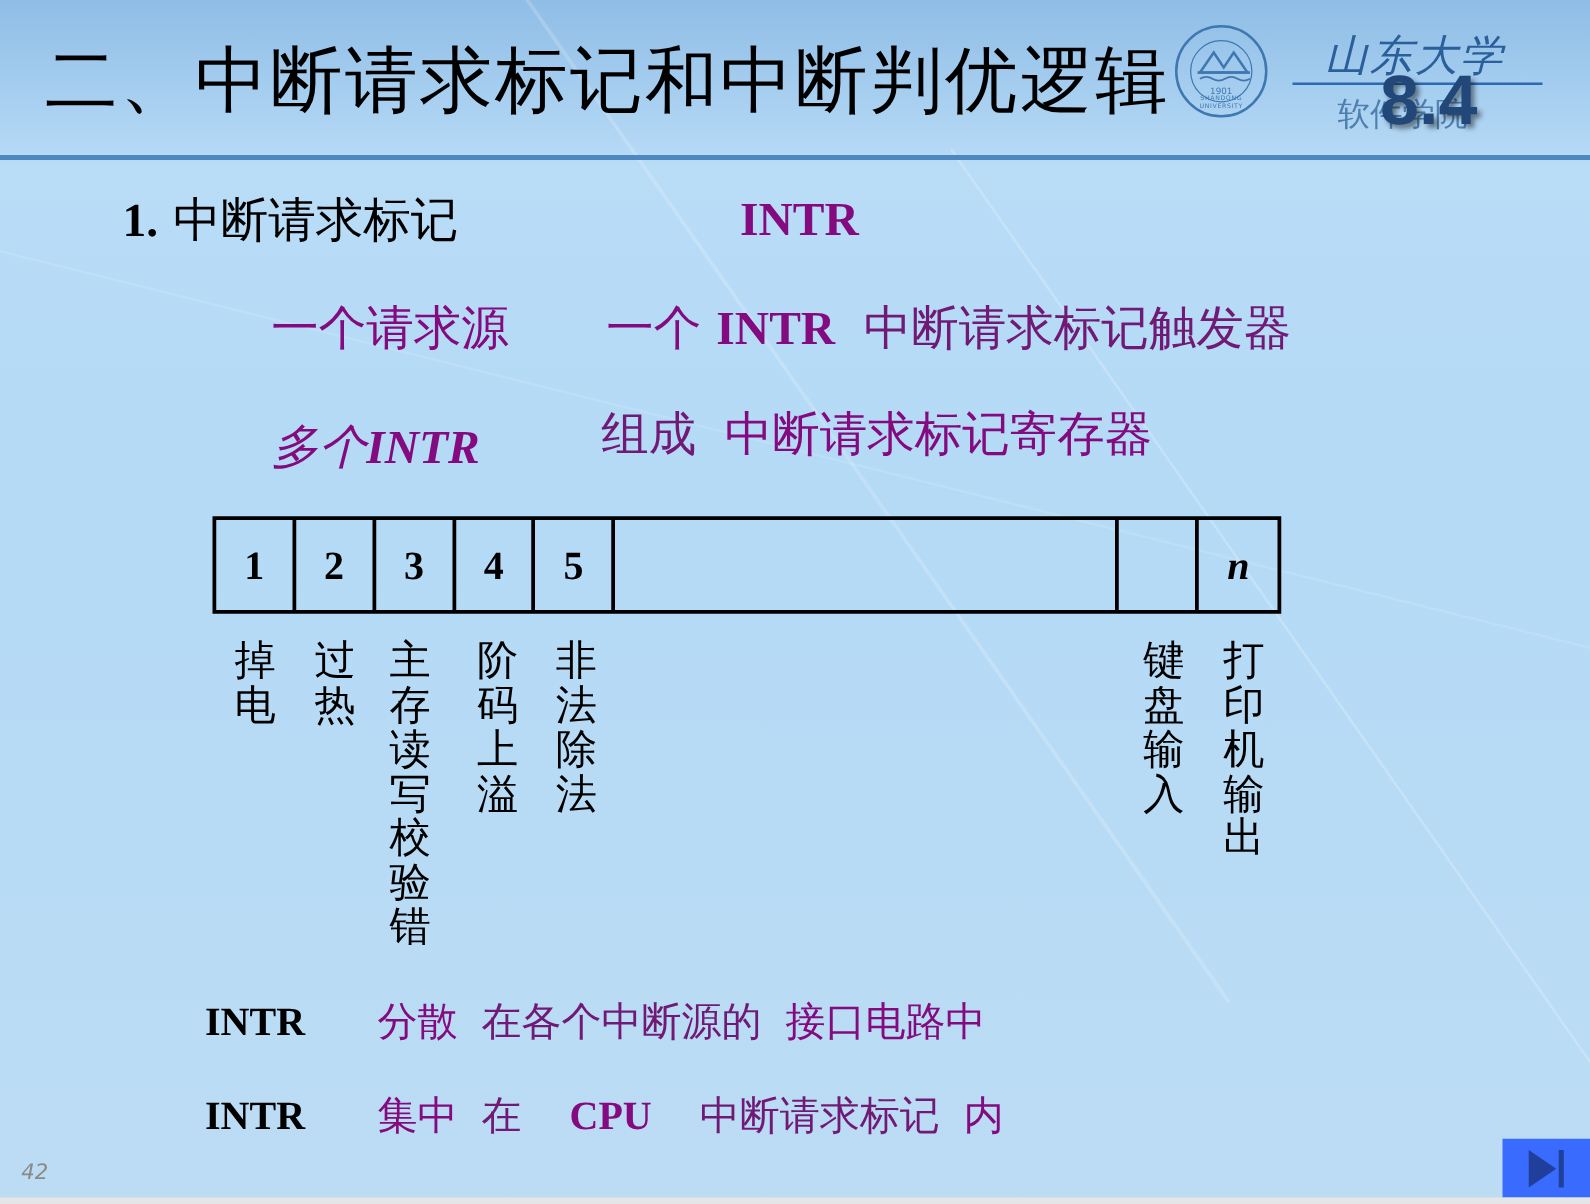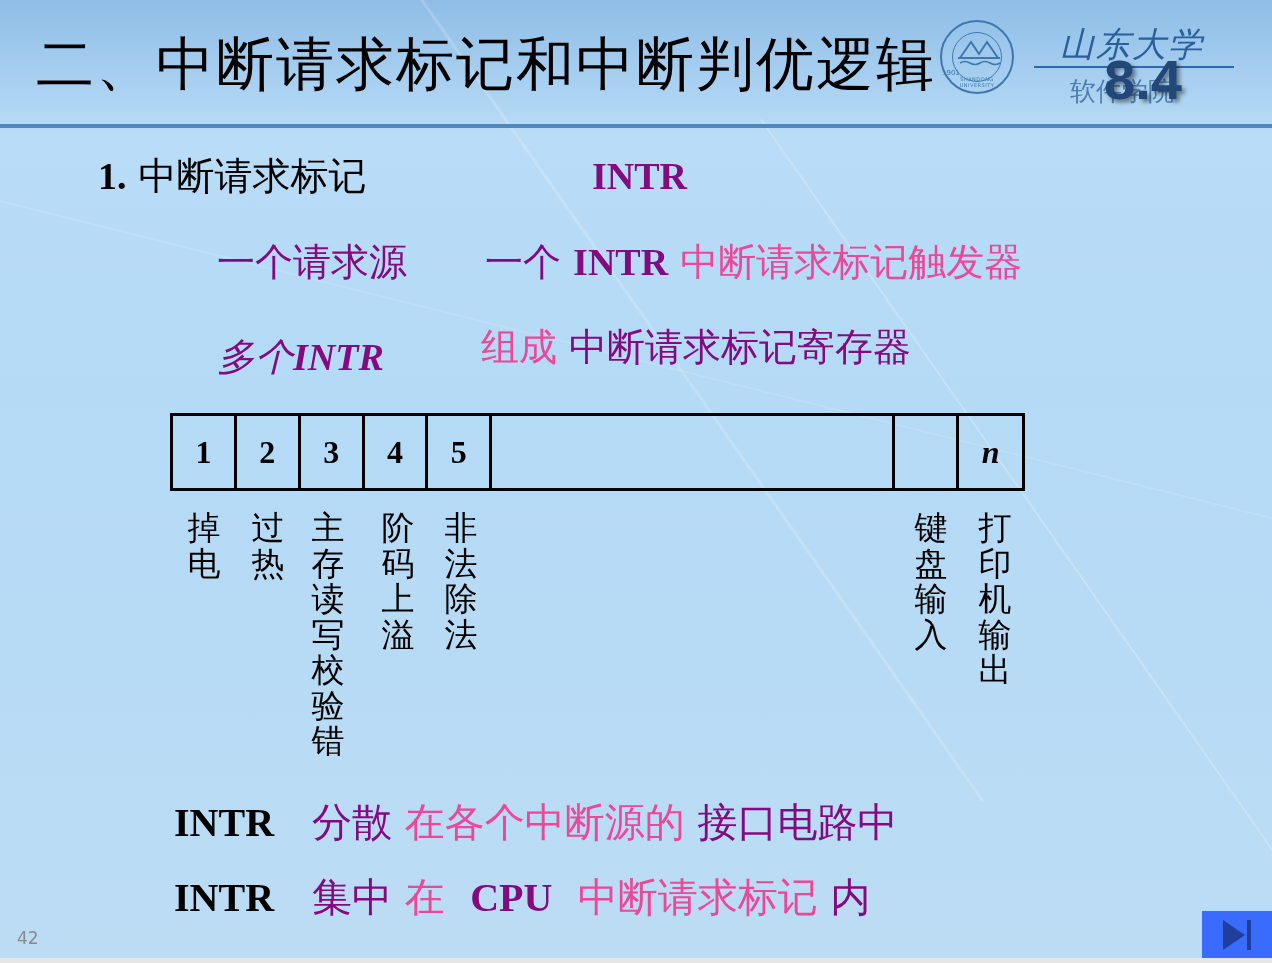--- a/index.html
+++ b/index.html
@@ -20,33 +20,33 @@
     font-family: "DejaVu Serif", serif;
   }
   .header-rule { position: absolute; left: 0; top: 124px; width: 1272px; height: 4px; background: #4f87c1; }
 
   .logo-seal {
     position: absolute; left: 940px; top: 20px; width: 74px; height: 74px; border-radius: 50%;
     border: 2px solid #3f78b0; box-sizing: border-box;
   }
   .logo-seal .inner { position: absolute; left: 10px; top: 10px; width: 50px; height: 50px; border-radius: 50%; border: 1.5px solid #3f78b0; box-sizing: border-box; }
   .logo-seal svg { position: absolute; left: 14px; top: 14px; }
-  .logo-seal .year { position: absolute; left: 0; width: 100%; top: 47px; text-align: left; font-size: 7px; color: #3f78b0; font-family: "DejaVu Sans", sans-serif; }
+  .logo-seal .year { position: absolute; left: 0; width: 100%; top: 47px; text-align: center; font-size: 7px; color: #3f78b0; font-family: "DejaVu Sans", sans-serif; }
   .logo-seal .ring { position: absolute; left: 0; width: 100%; bottom: 4px; text-align: center; font-size: 5px; color: #3f78b0; font-family: "DejaVu Sans", sans-serif; letter-spacing: 0.5px; }
 
   .brand-script { position: absolute; left: 1060px; top: 22px; font-size: 34px; color: #2a5f9a; font-style: italic; font-family: Liberation Sans, sans-serif; letter-spacing: 2px; }
   .brand-line { position: absolute; left: 1034px; top: 66px; width: 200px; height: 2px; background: #2a6ab0; }
   .brand-sub { position: absolute; left: 1070px; top: 74px; font-size: 26px; color: #4f7fae; font-family: "DejaVu Serif", serif; }
   .section-num {
     position: absolute; left: 1104px; top: 40px; font-size: 56px; font-weight: bold; color: #22487a;
     font-family: "Liberation Sans", sans-serif; text-shadow: 3px 3px 4px rgba(0,0,0,0.45); line-height: 80px;
   }
 
   .purple { color: #840a7f; }
-  .black { color: #ec4899; }
+  .black { color: #701a75; font-family: Liberation Mono, monospace; }
   .b { font-weight: bold; font-family: "Liberation Serif", serif; }
 
   .subhead { position: absolute; left: 98px; top: 146px; font-size: 38px; line-height: 60px; white-space: nowrap; color: #000; }
   .subhead .num { font-weight: bold; font-family: "Liberation Serif", serif; }
   .subhead .intr { position: absolute; left: 494px; top: 0; font-weight: bold; font-family: "Liberation Serif", serif; }
 
   .line { position: absolute; font-size: 38px; line-height: 50px; white-space: nowrap; margin-left: 45px; }
   .line1a { left: 172px; top: 237px; }
   .line1b { left: 440px; top: 237px; }
   .line2a { left: 172px; top: 332px; font-style: italic; }
@@ -62,26 +62,26 @@
     font-size: 32px; font-weight: bold; font-family: "Liberation Serif", serif;
   }
   .cell:last-child { border-right: none; }
   .cell.italic { font-style: italic; }
 
   .vlabel {
     position: absolute; top: 510px; width: 40px; font-size: 33px; line-height: 35.5px;
     text-align: center; color: #000; font-family: "DejaVu Serif", serif;
   }
 
-  .bottom { position: absolute; left: 174px; font-size: 40px; line-height: 64px; white-space: nowrap; }
+  .bottom { position: absolute; left: 164px; font-size: 32px; line-height: 54px; white-space: nowrap; }
   .bottom1 { top: 790px; }
   .bottom2 { top: 865px; }
   .bottom .intr { font-weight: bold; font-family: "Liberation Serif", serif; color: #000; display: inline-block; width: 138px; }
 
-  .page-number { position: absolute; left: 17px; top: 928px; font-size: 17px; color: #8a8a8a; font-family: "DejaVu Sans", sans-serif; }
+  .page-number { position: absolute; left: 17px; top: 928px; font-size: 17px; color: #8a8a8a; font-family: "DejaVu Sans", sans-serif; font-style: italic; }
 
   .next-btn {
     position: absolute; left: 1202px; top: 911px; width: 70px; height: 47px; background: #3a6bff;
     display: flex; align-items: center; justify-content: center; cursor: pointer;
   }
   .bottom-bar { position: absolute; left: 0; top: 958px; width: 1272px; height: 5px; background: #e6e6e6; }
 </style>
 </head>
 <body>
 

